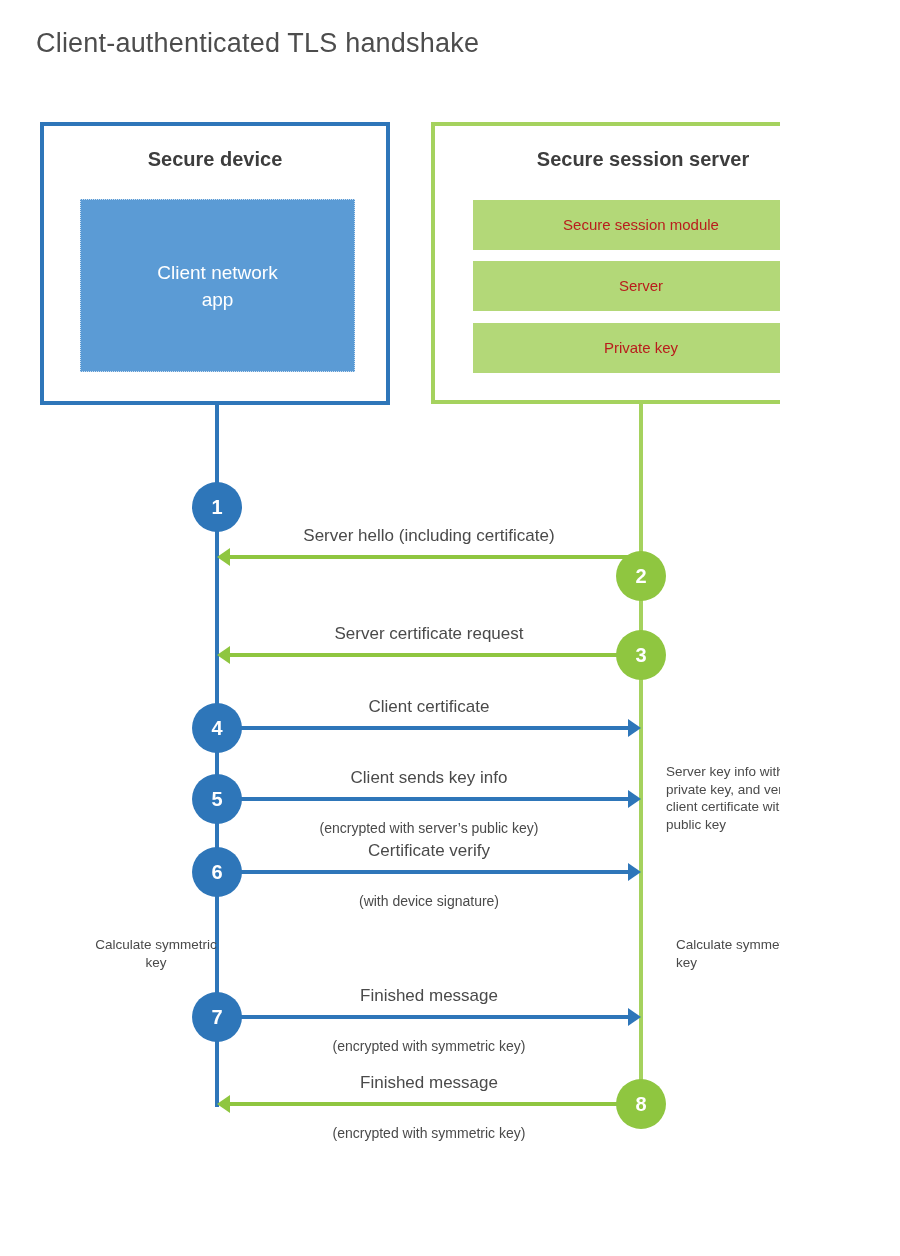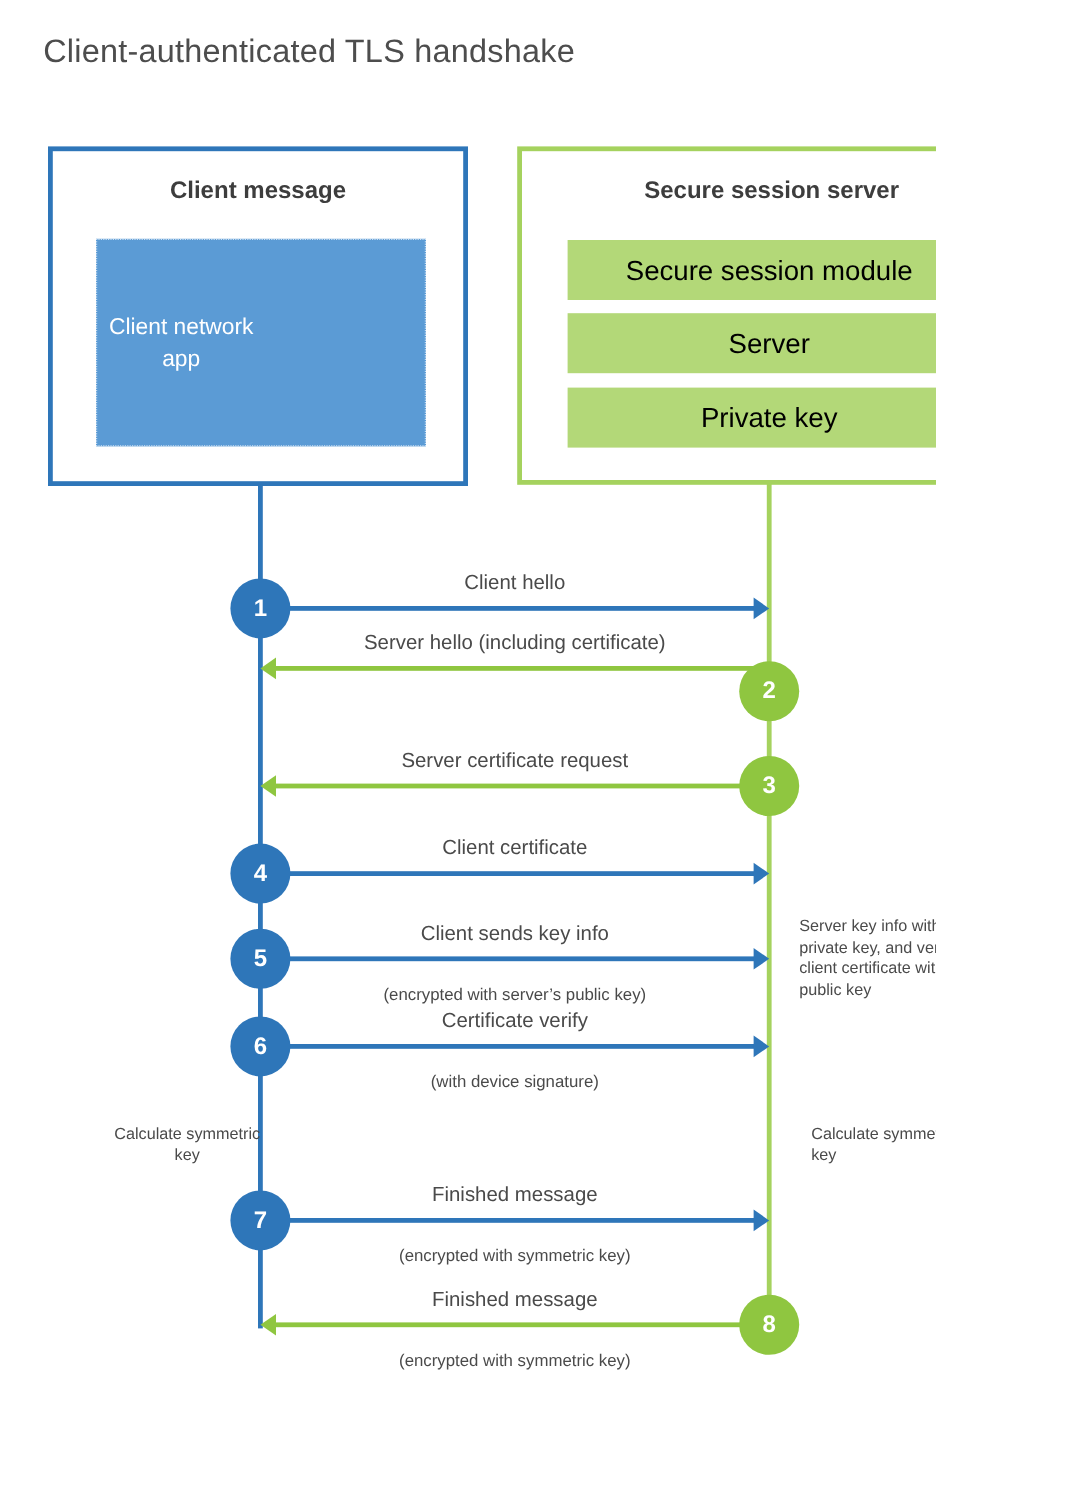--- a/index.html
+++ b/index.html
@@ -14,27 +14,27 @@
 
   
   .actor { position:absolute; top:122px; background:#fff; box-sizing:border-box; }
   .actor.client { left:40px;  width:350px; height:283px; border:4px solid #2e76b9; }
   .actor.server { left:431px; width:424px; height:282px; border:4px solid #a5d25e; }
   .actor-heading { margin-top:22px; text-align:center; font-size:20px; font-weight:bold; color:#3d3d3d; }
 
   .app-box {
     position:absolute; left:36px; top:73px; width:275px; height:173px;
     background:#5b9bd5; border:1px dotted #cde0f2; box-sizing:border-box;
-    display:flex; align-items:center; justify-content:flex-start;
+    display:flex; align-items:center; justify-content:center;
   }
   .app-box span { display:block; width:140px; text-align:center; color:#fff; font-size:19px; line-height:27px; }
 
   .bar {
     position:absolute; left:38px; width:336px; height:50px; background:#b3d878;
-    color:#000000; font-size:23px; text-align:center; line-height:50px;
+    color:#b91c1c; font-size:15px; text-align:center; line-height:50px;
   }
   .bar.b1 { top:74px; } .bar.b2 { top:135px; } .bar.b3 { top:197px; }
 
   
   .lifeline { position:absolute; width:4px; }
   .lifeline.blue  { left:215px; top:404px; height:703px; background:#2e76b9; }
   .lifeline.green { left:639px; top:403px; height:724px; background:#a5d25e; }
 
   
   .circle {
@@ -74,41 +74,36 @@
   .calc-right { left:676px; top:936px; width:122px; text-align:left; }
 </style>
 </head>
 <body>
 
 <div class="canvas">
 
   <div class="title">Client-authenticated TLS handshake</div>
 
   <div class="actor client">
-    <div class="actor-heading">Client message</div>
+    <div class="actor-heading">Secure device</div>
     <div class="app-box">
       <span>Client network app</span>
     </div>
   </div>
 
   <div class="actor server">
     <div class="actor-heading">Secure session server</div>
     <div class="bar b1">Secure session module</div>
     <div class="bar b2">Server</div>
     <div class="bar b3">Private key</div>
   </div>
 
   <div class="lifeline blue"></div>
   <div class="lifeline green"></div>
 
-  <div class="msg m1">
-    <div class="msg-label">Client hello</div>
-    <div class="arrow blue"></div>
-    <div class="msg-sub"></div>
-  </div>
 
   <div class="msg m2">
     <div class="msg-label">Server hello (including certificate)</div>
     <div class="arrow green"></div>
     <div class="msg-sub"></div>
   </div>
 
   <div class="msg m3">
     <div class="msg-label">Server certificate request</div>
     <div class="arrow green"></div>

